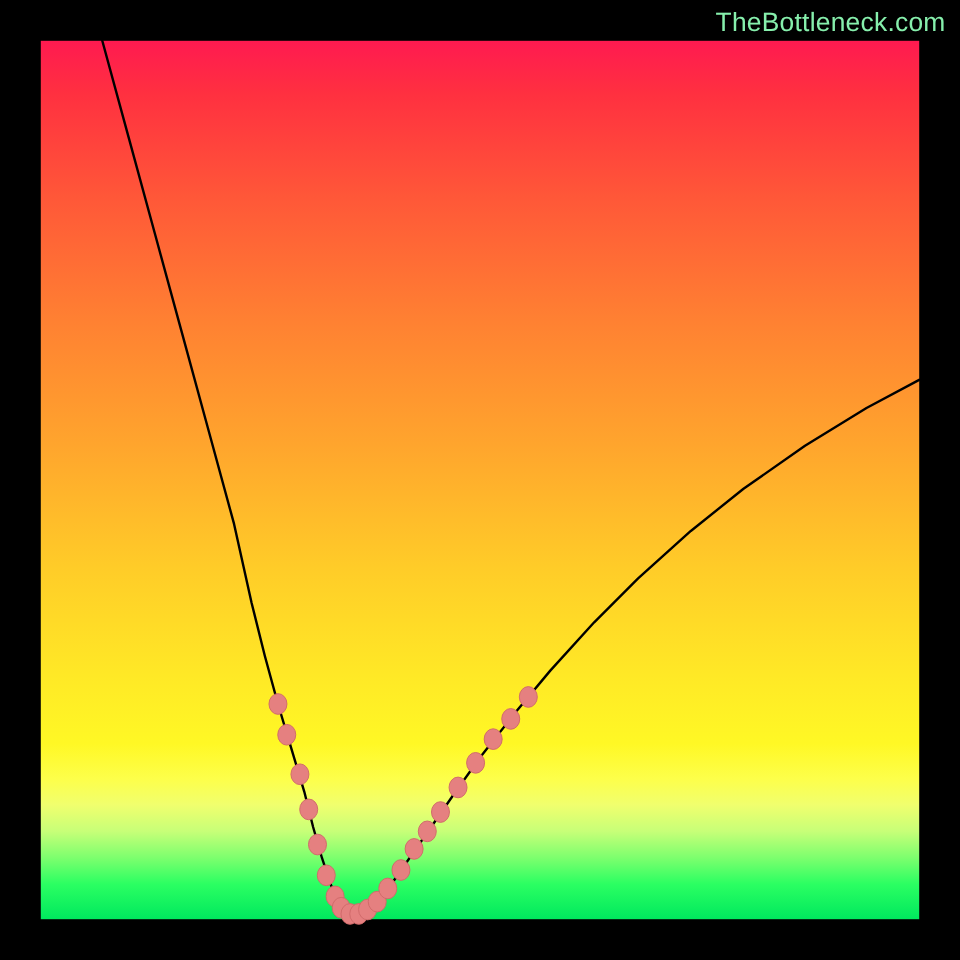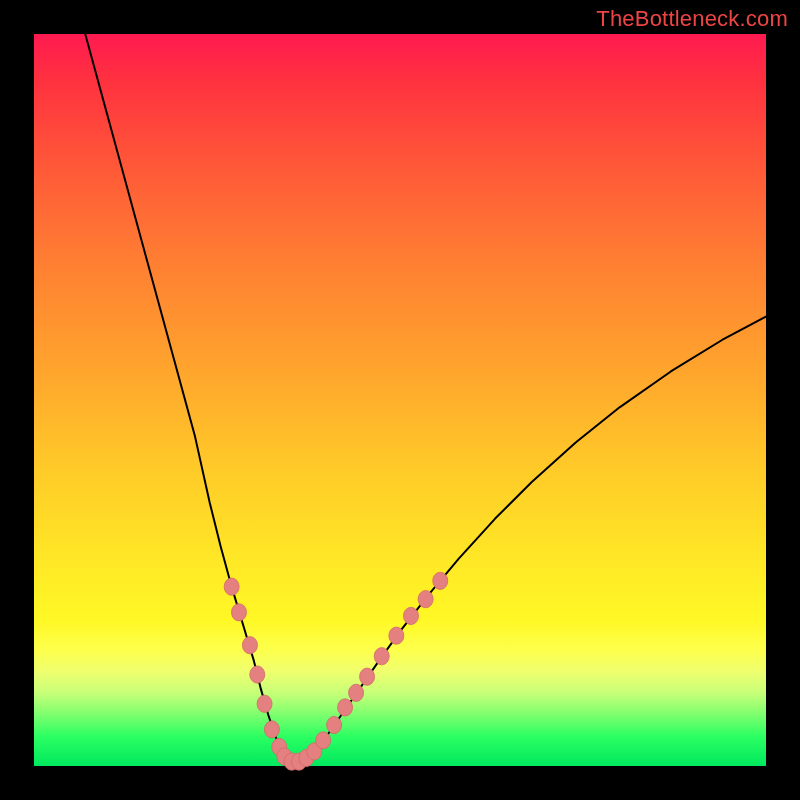--- a/index.html
+++ b/index.html
@@ -41,21 +41,21 @@
       #c7ff78 90%,
       #7dff6e 93%,
       #2bff62 96%,
       #00e85e 100%
     );
   }
   .watermark {
     position: absolute;
     top: 6px;
     right: 12px;
-    color: #ef4444;
+    color: #86efac;
     font-size: 22px;
     font-weight: 400;
     letter-spacing: 0.2px;
     user-select: none;
   }
   svg.curve {
     position: absolute;
     left: 0;
     top: 0;
     width: 732px;

